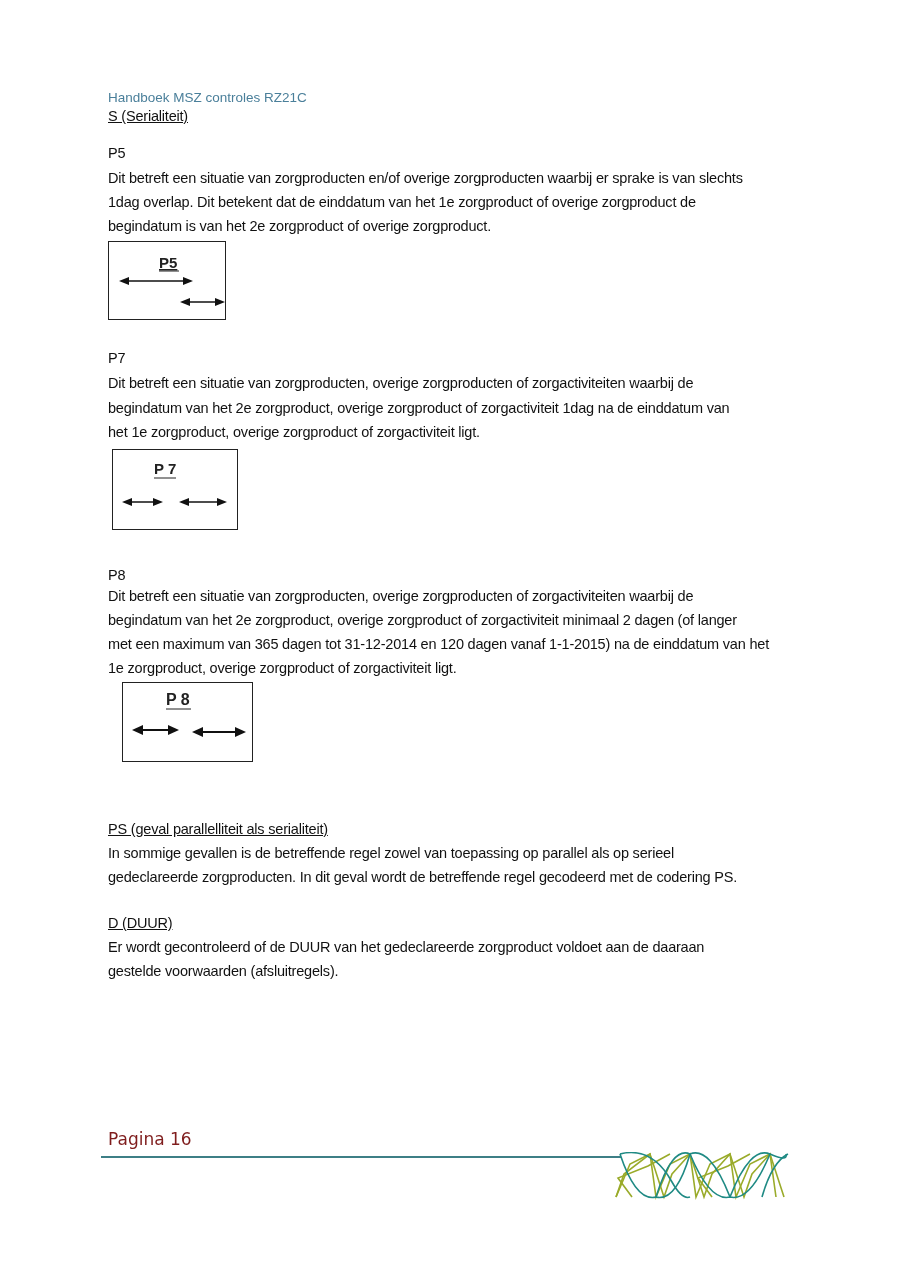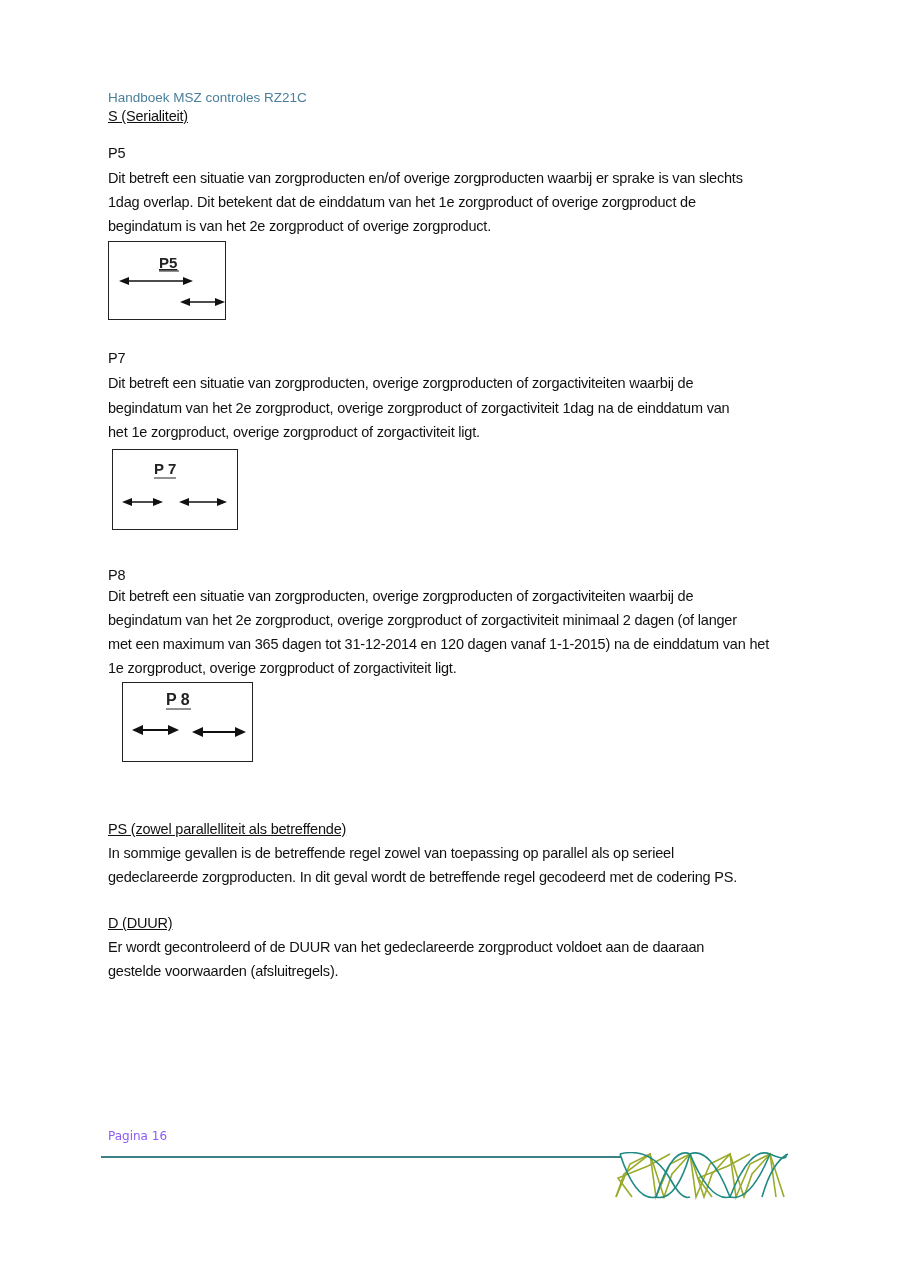--- a/index.html
+++ b/index.html
@@ -3,21 +3,21 @@
   <meta charset="utf-8">
   <style>
     html, body { margin: 0; padding: 0; background: #ffffff; }
     body { width: 900px; height: 1273px; position: relative; overflow: hidden;
            font-family: "Liberation Sans", sans-serif; color: #111; }
     .header { position: absolute; left: 108px; top: 55px; font-size: 13.5px; color: #4a7f9a; margin-top: 35px; }
     .txt { position: absolute; left: 108px; font-size: 14.5px; line-height: 24px; color: #111; width: 700px; letter-spacing: -0.2px; }
     .u { text-decoration: underline; }
     .diagram { position: absolute; border: 1px solid #222; background: #fff; }
     .diagram svg { position: absolute; left: 0; top: 0; }
-    .footer-page { position: absolute; left: 108px; top: 1129px; font-size: 12px; color: #8b5cf6; font-family: "DejaVu Sans", sans-serif; }
+    .footer-page { position: absolute; left: 108px; top: 1129px; font-size: 17px; color: #7f1d1d; font-family: "DejaVu Sans", sans-serif; }
     .footer-line { position: absolute; left: 101px; top: 1156px; width: 520px; height: 2px; background: #3d7f86; }
     .footer-logo { position: absolute; left: 612px; top: 1152px; }
   </style>
 </head>
 <body>
 
 <div class="header">Handboek MSZ controles RZ21C</div>
 
 <div class="txt u" style="top:104px;">S (Serialiteit)</div>
 
@@ -81,21 +81,21 @@
       <polygon points="56,47 45,42 45,52" fill="#111"></polygon>
     </g>
     <g>
       <line x1="75" y1="49" x2="117" y2="49" stroke="#111" stroke-width="1.8"></line>
       <polygon points="69,49 80,44 80,54" fill="#111"></polygon>
       <polygon points="123,49 112,44 112,54" fill="#111"></polygon>
     </g>
   </svg>
 </div>
 
-<div class="txt u" style="top:817px;">PS (zowel parallelliteit als betreffende)</div>
+<div class="txt u" style="top:817px;">PS (geval parallelliteit als serialiteit)</div>
 <div class="txt" style="top:841px;">In sommige gevallen is de betreffende regel zowel van toepassing op parallel als op serieel</div>
 <div class="txt" style="top:865px;">gedeclareerde zorgproducten. In dit geval wordt de betreffende regel gecodeerd met de codering PS.</div>
 
 <div class="txt u" style="top:911px;">D (DUUR)</div>
 <div class="txt" style="top:935px;">Er wordt gecontroleerd of de DUUR van het gedeclareerde zorgproduct voldoet aan de daaraan</div>
 <div class="txt" style="top:959px;">gestelde voorwaarden (afsluitregels).</div>
 
 <div class="footer-page">Pagina 16</div>
 <div class="footer-line"></div>
 <div class="footer-logo">

